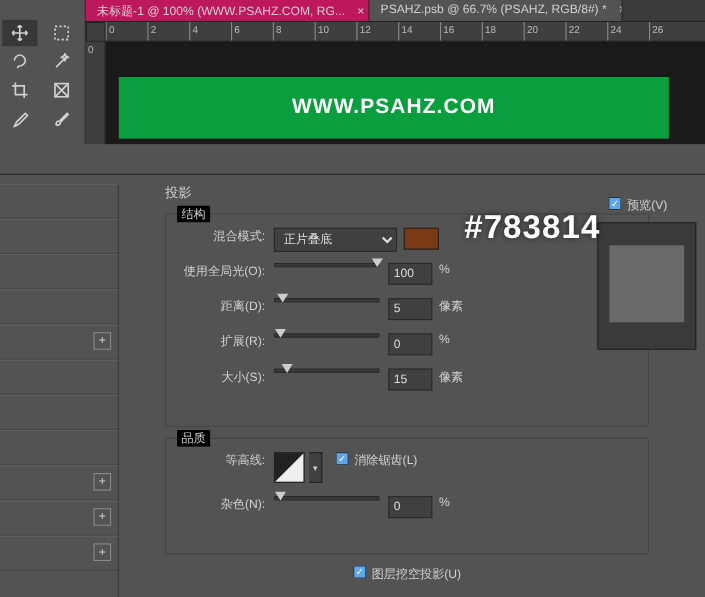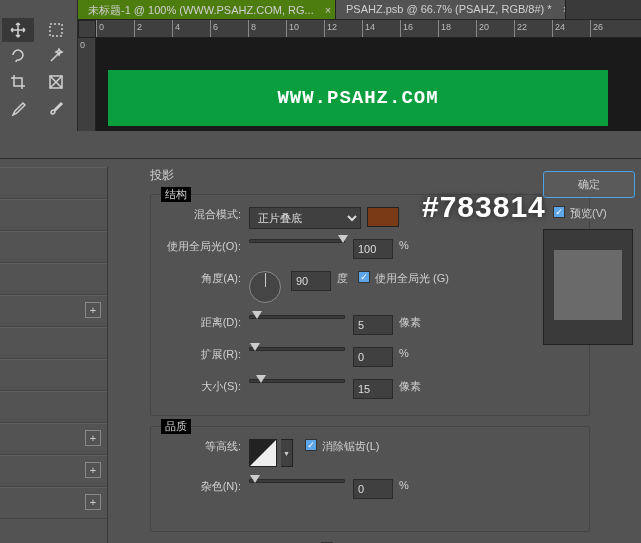--- a/index.html
+++ b/index.html
@@ -3,30 +3,30 @@
 <meta charset="utf-8">
 <style>
 *{box-sizing:border-box;margin:0;padding:0;font-family:"Microsoft YaHei",Arial,sans-serif;font-size:11px;color:#d0d0d0}
 body{background:#535353;width:641px;height:543px;overflow:hidden;position:relative}
 .toolbar{position:absolute;left:0;top:0;width:78px;height:131px;background:#535353;border-right:1px solid #2a2a2a}
 .toolbar-grid{display:grid;grid-template-columns:1fr 1fr;gap:2px;padding:2px;padding-top:18px}
 .tool{width:32px;height:24px;background:#535353;display:flex;align-items:center;justify-content:center;cursor:pointer}
 .tool svg{width:16px;height:16px;stroke:#d0d0d0;fill:none;stroke-width:1.5}
 .tool.dark{background:#383838}
 .tabs{position:absolute;left:78px;top:0;right:0;height:20px;background:#3a3a3a;display:flex;border-bottom:1px solid #222}
-.tab{padding:3px 10px;font-size:11px;color:#ccc;background:#4d7c0f;border-right:1px solid #222;position:relative;white-space:nowrap;overflow:hidden}
+.tab{padding:3px 10px;font-size:11px;color:#ccc;background:#be185d;border-right:1px solid #222;position:relative;white-space:nowrap;overflow:hidden}
 .tab.active{background:#535353}
 .tab-close{margin-left:8px;color:#ccc}
 .ruler-h{position:absolute;left:96px;top:20px;right:0;height:18px;background:#3f3f3f;border-bottom:1px solid #222;display:flex;overflow:hidden}
 .ruler-h .tick{flex:0 0 38px;border-left:1px solid #888;font-size:9px;color:#bbb;padding-left:2px;padding-top:2px;position:relative}
 .ruler-corner{position:absolute;left:78px;top:20px;width:18px;height:18px;background:#3f3f3f;border:1px solid #222}
 .ruler-v{position:absolute;left:78px;top:38px;width:18px;height:93px;background:#3f3f3f;border-right:1px solid #222}
 .canvas{position:absolute;left:96px;top:38px;right:0;height:93px;background:#1a1a1a;overflow:hidden}
 .green-banner{position:absolute;left:12px;top:32px;width:500px;height:56px;background:#0a9e3e;display:flex;align-items:center;justify-content:center}
-.banner-text{color:#fff;font-weight:bold;font-size:19px;letter-spacing:1px;font-family:Liberation Mono, monospace}
+.banner-text{color:#fff;font-weight:bold;font-size:19px;letter-spacing:1px;font-family:Liberation Sans, sans-serif}
 .dialog{position:absolute;left:0;top:158px;right:0;bottom:0;background:#535353;border-top:1px solid #2a2a2a}
 .left-list{position:absolute;left:0;top:8px;width:108px;bottom:0;border-right:1px solid #383838}
 .list-row{height:32px;border-bottom:1px solid #454545;border-top:1px solid #606060;position:relative}
 .list-row .plus{position:absolute;right:6px;top:6px;width:16px;height:16px;border:1px solid #888;display:flex;align-items:center;justify-content:center;font-size:11px;color:#ccc}
 .panel{position:absolute;left:150px;top:8px;width:440px;bottom:0}
 .panel-title{font-size:12px;margin-bottom:10px}
 .fieldset{border:1px solid #454545;border-radius:2px;padding:12px 10px 14px;position:relative;margin-bottom:10px}
 .fieldset-label{position:absolute;top:-8px;left:10px;background:#000000;padding:0 4px;font-size:11px}
 .row{display:flex;margin-bottom:10px;height:22px}
 .row-label{width:80px;text-align:right;margin-right:8px;font-size:11px}
@@ -175,50 +175,40 @@
 
       <div class="row">
         <div class="row-label">使用全局光(O):</div>
         <div class="slider">
             <div class="thumb" style="left:88px"></div>
           </div>
         <input class="numbox" value="100" style="">
         <span class="unit">%</span>
       </div>
 
-      <div class="row" style="height:34px">
-        <div class="row-label">角度(A):</div>
-        <div class="angle-dial">
-            <div class="needle"></div>
-          </div>
-        <input class="numbox" value="90" style="">
-        <span class="unit">度</span>
-        <span class="chk" style="margin-left:10px"></span>
-        <span>使用全局光 (G)</span>
-      </div>
 
       <div class="row">
         <div class="row-label">距离(D):</div>
         <div class="slider">
             <div class="thumb" style="left:2px"></div>
           </div>
         <input class="numbox" value="5" style="">
         <span class="unit">像素</span>
       </div>
 
       <div class="row">
         <div class="row-label">扩展(R):</div>
         <div class="slider">
             <div class="thumb" style="left:0"></div>
           </div>
         <input class="numbox" value="0" style="">
         <span class="unit">%</span>
       </div>
 
-      <div class="row" style="margin-bottom:0">
+      <div class="row" style="margin-bottom:16px">
         <div class="row-label">大小(S):</div>
         <div class="slider">
             <div class="thumb" style="left:6px"></div>
           </div>
         <input class="numbox" value="15" style="">
         <span class="unit">像素</span>
       </div>
     </div>
 
     <div class="fieldset">
@@ -243,21 +233,20 @@
     </div>
 
     <div class="row" style="justify-content:center">
       <span class="chk"></span>
       <span>图层挖空投影(U)</span>
     </div>
 
   </div>
 
   <div class="right-col">
-    <button class="rbtn primary">确定</button>
     <div class="preview-row">
       <span class="chk"></span>
       <span>预览(V)</span>
     </div>
     <div class="preview-box">
       <div class="preview-inner"></div>
     </div>
   </div>
 
 </div>

